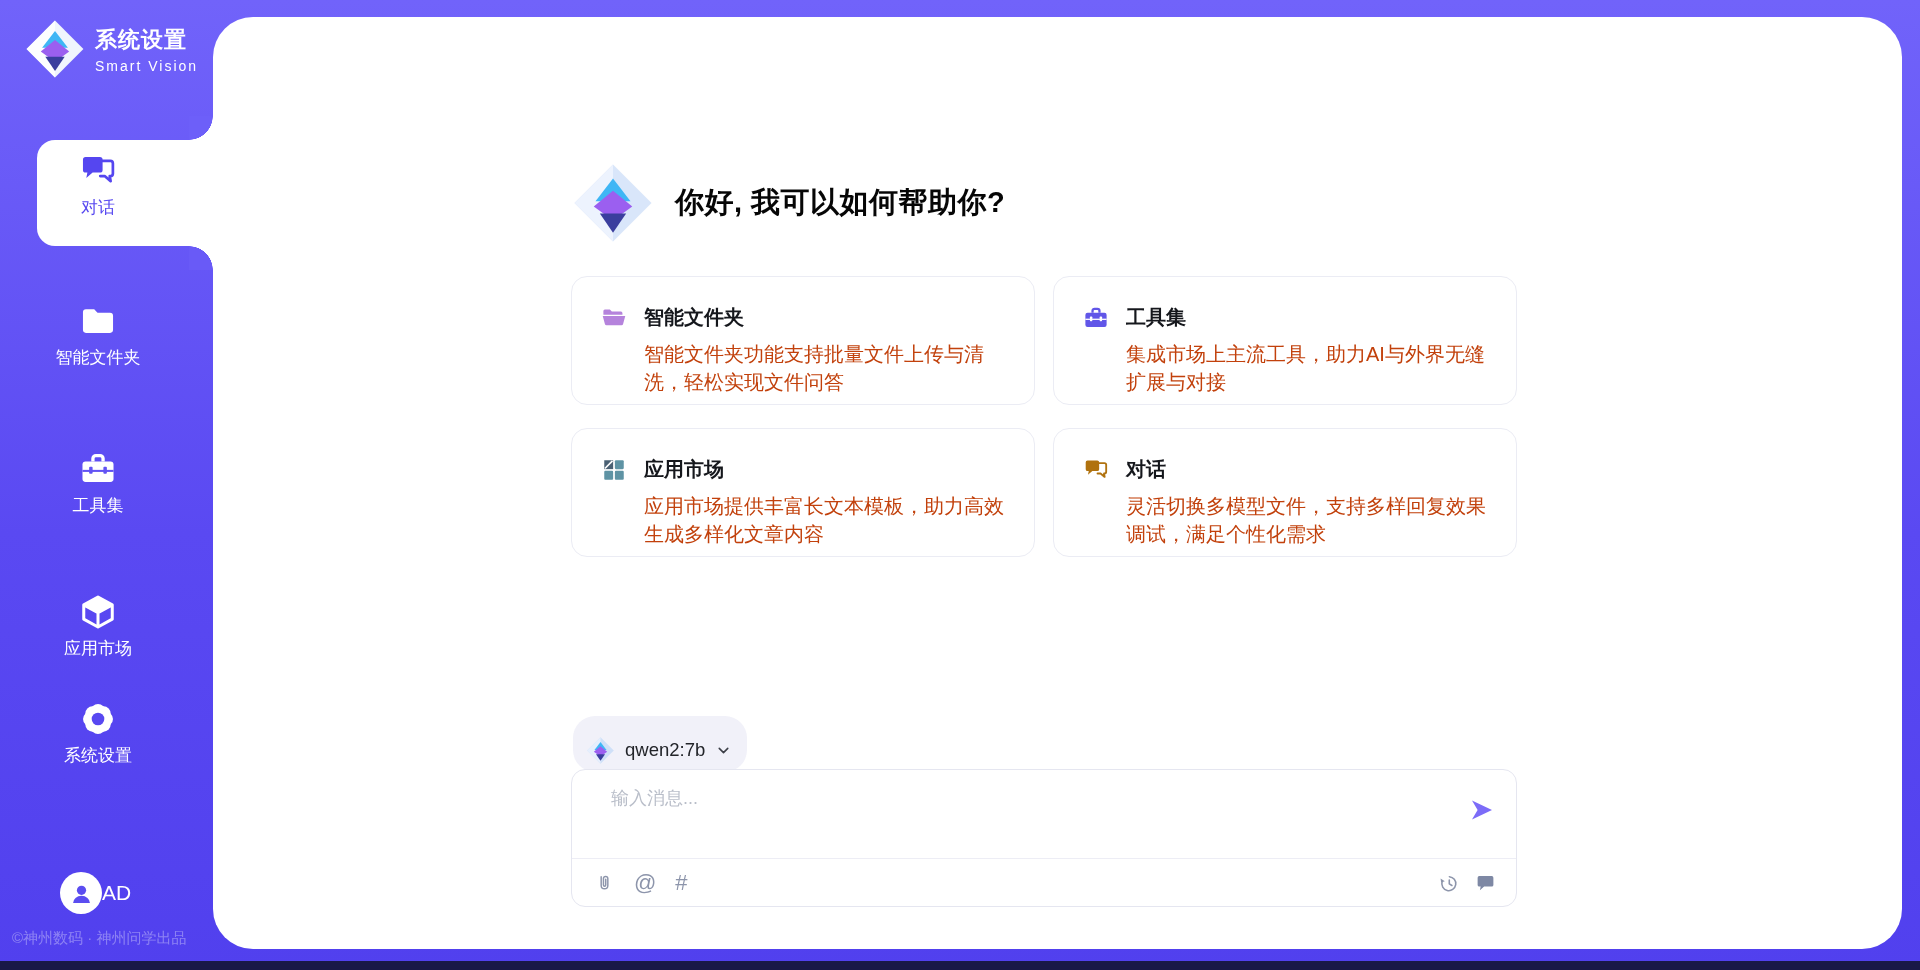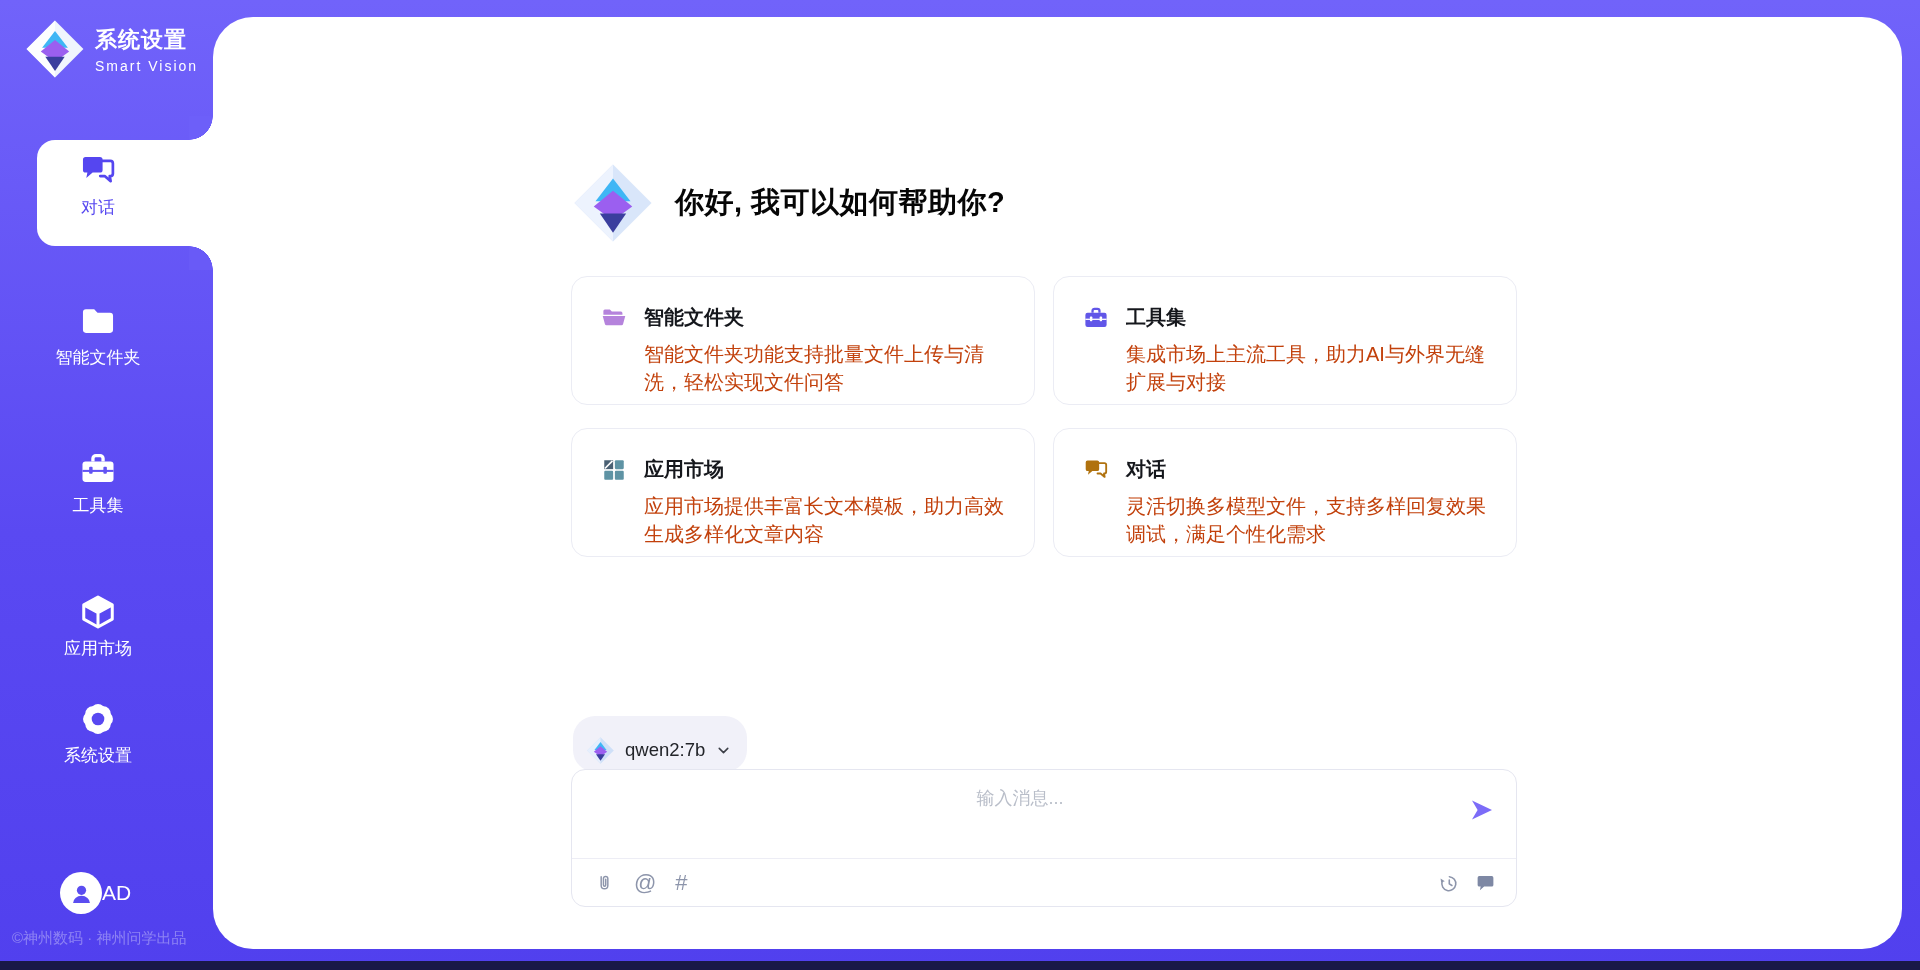--- a/index.html
+++ b/index.html
@@ -39,22 +39,22 @@
   .card{height:129px;box-sizing:border-box;background:#fff;border:1.5px solid #ebecf4;border-radius:16px;padding:27px 0 0 29px;cursor:pointer;}
   .card-head{display:flex;align-items:center;}
   .card-head svg{width:26px;height:26px;flex:0 0 auto;}
   .card-title{font-size:20px;font-weight:bold;color:#15171c;margin-left:17px;}
   .card-desc{margin:9px 26px 0 43px;font-size:20px;line-height:28px;color:#c2410c;}
   .model-pill{position:absolute;left:360px;top:699px;height:44px;border-radius:22px;background:#f1f1f9;display:flex;align-items:center;padding:12px 15px 0 13px;gap:10px;cursor:pointer;}
   .model-pill .gem{width:29px;height:29px;}
   .model-name{font-size:18.5px;color:#222429;}
   .model-pill .chev{width:17px;height:17px;}
   .composer{position:absolute;left:358px;top:752px;width:946px;height:138px;box-sizing:border-box;border:1.5px solid #e5e6f0;border-radius:14px;background:#fff;}
-  .msg{position:absolute;left:21px;top:14px;width:850px;height:58px;border:none;outline:none;resize:none;background:transparent;
-       font:18px "Liberation Sans","DejaVu Sans",sans-serif;color:#333;text-align:center;}
+  .msg{position:absolute;left:37px;top:14px;width:850px;height:58px;border:none;outline:none;resize:none;background:transparent;
+       font:18px "Liberation Sans","DejaVu Sans",sans-serif;color:#333;}
   .msg::placeholder{color:#b9bec9;}
   .send-btn{position:absolute;right:20px;top:26px;width:28px;height:28px;cursor:pointer;background:none;border:none;padding:0;}
   .send-btn svg{width:28px;height:28px;}
   .divider{position:absolute;left:0;right:0;top:88px;height:1px;background:#ededf5;}
   .toolbar{position:absolute;left:21px;right:20px;top:89px;height:48px;display:flex;align-items:center;}
   .tool-left{display:flex;align-items:center;gap:19px;}
   .tool-right{margin-left:auto;display:flex;align-items:center;gap:15px;}
   .tool-ic{width:22px;height:22px;cursor:pointer;display:flex;align-items:center;justify-content:center;}
   .tool-ic svg{width:21px;height:21px;}
   .glyph{font-size:22px;color:#8d95ab;line-height:1;cursor:pointer;}

